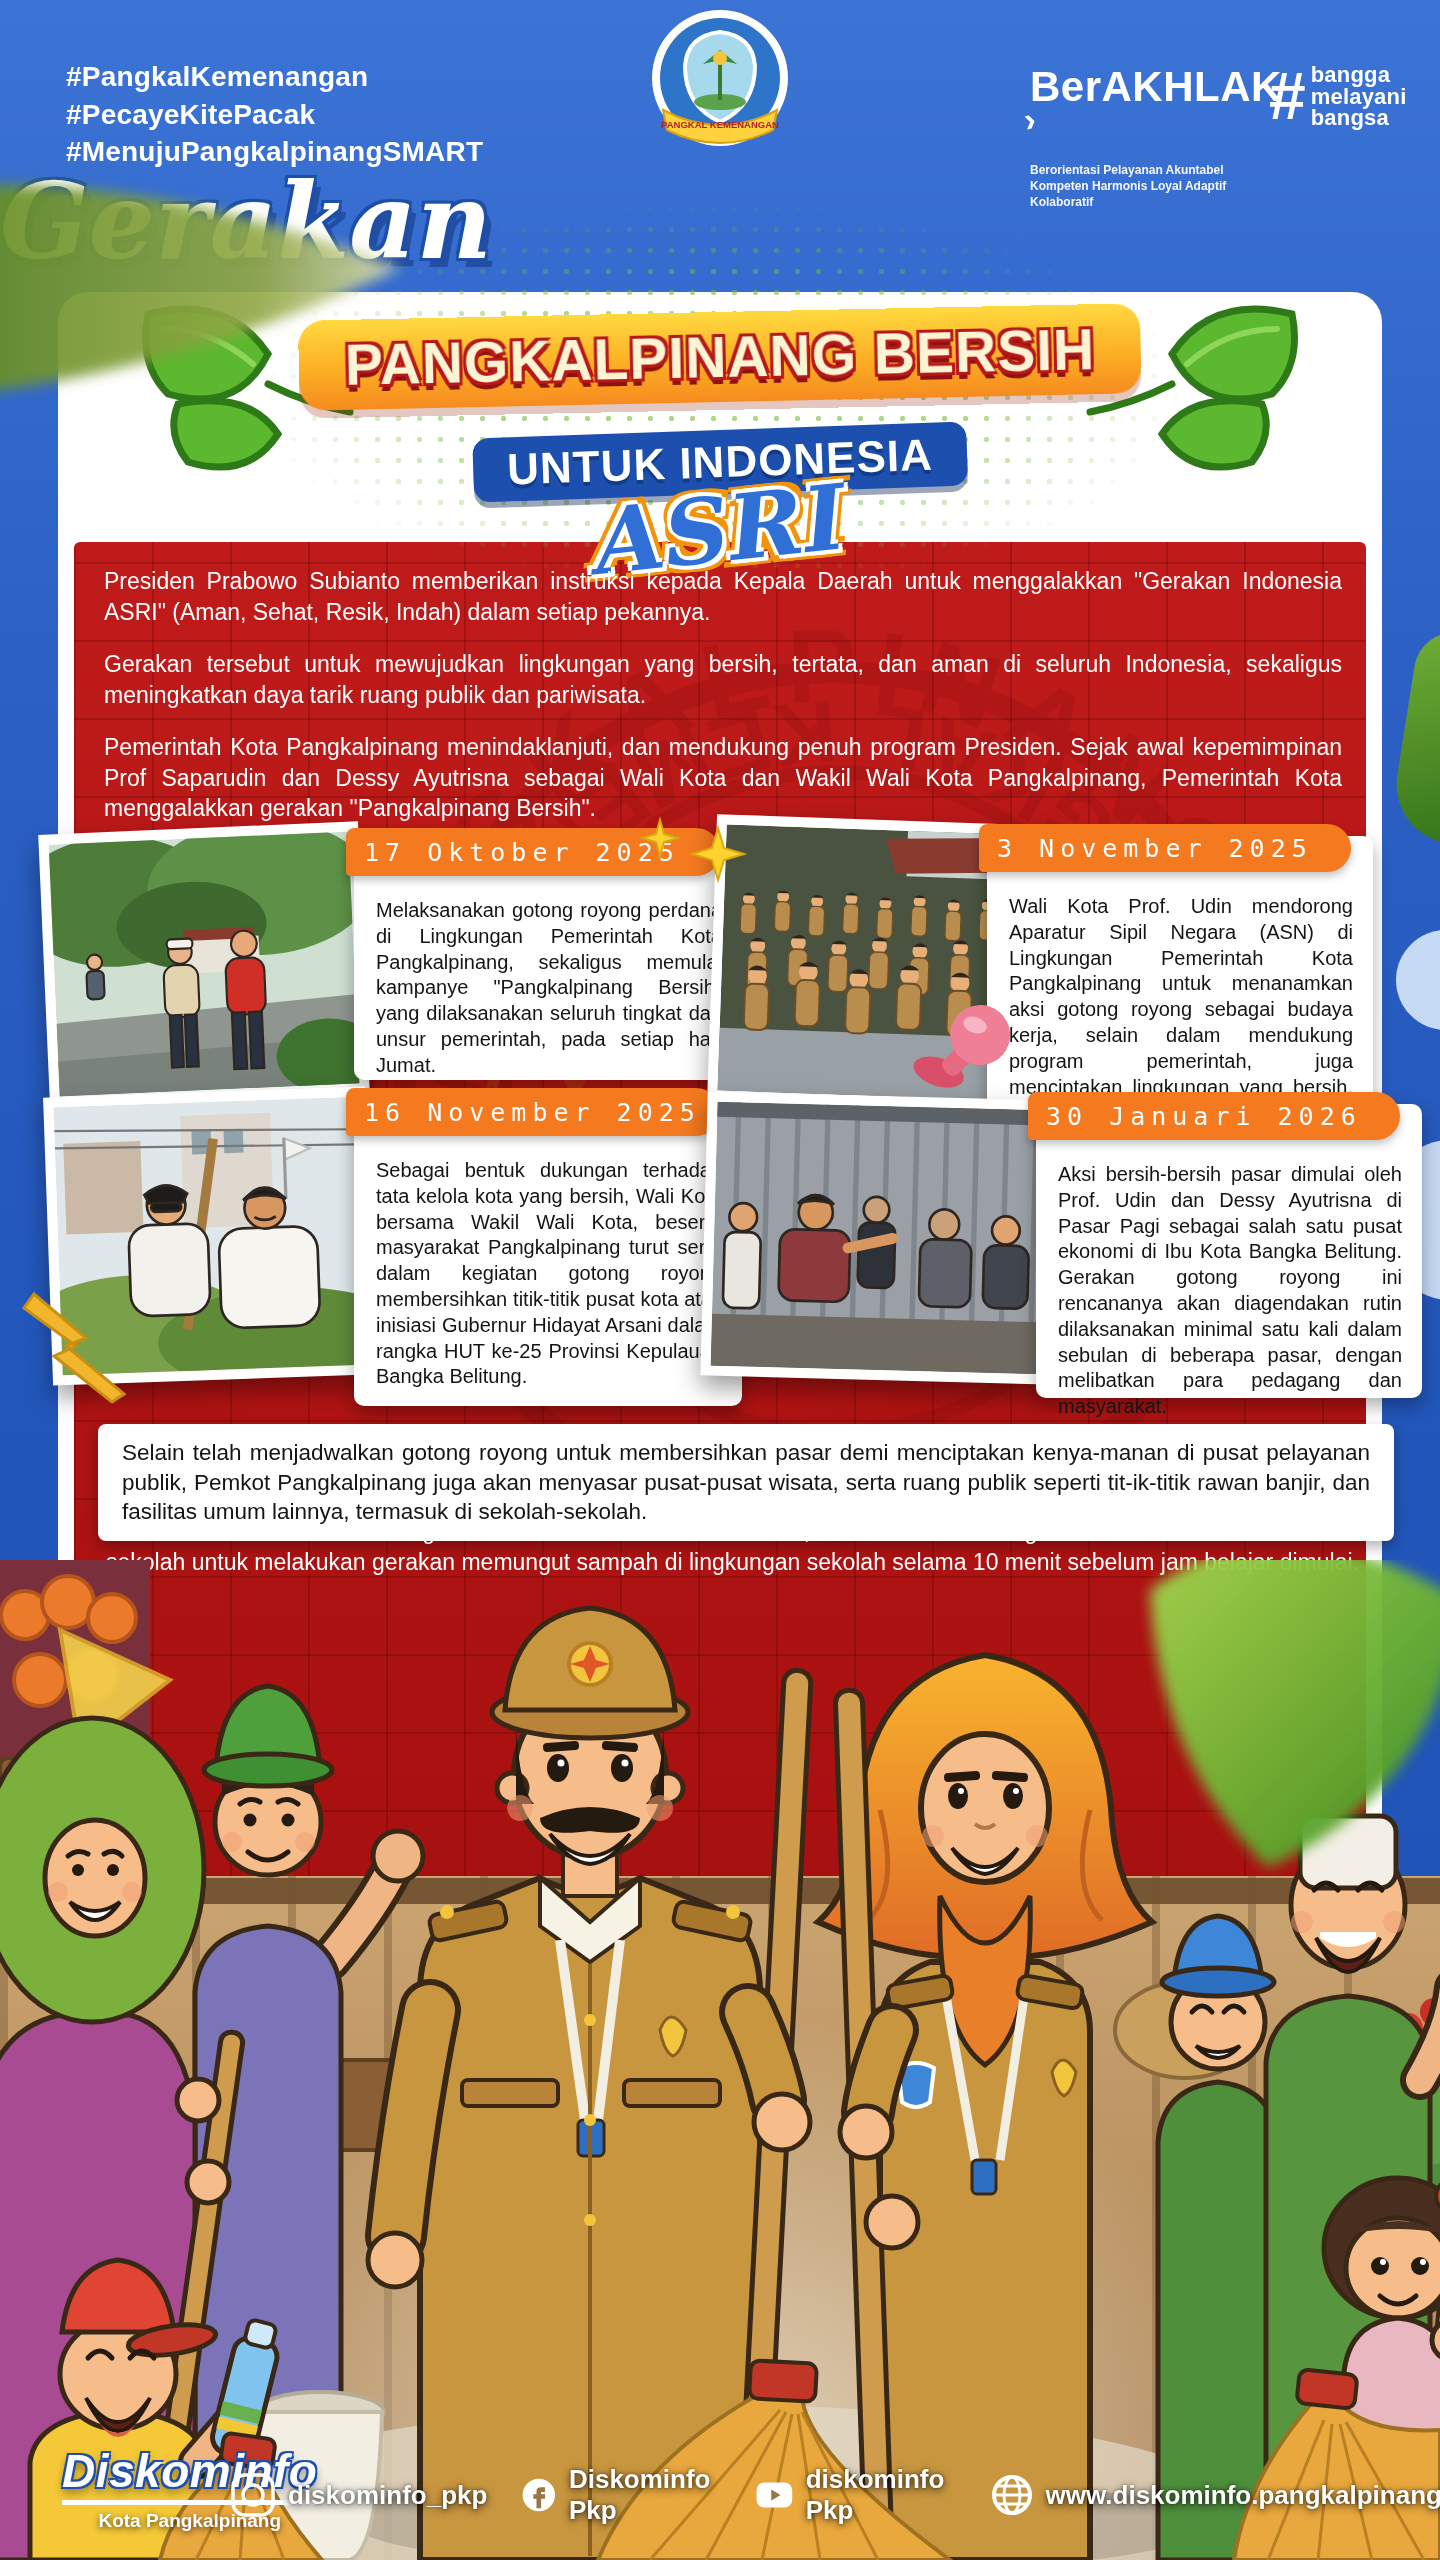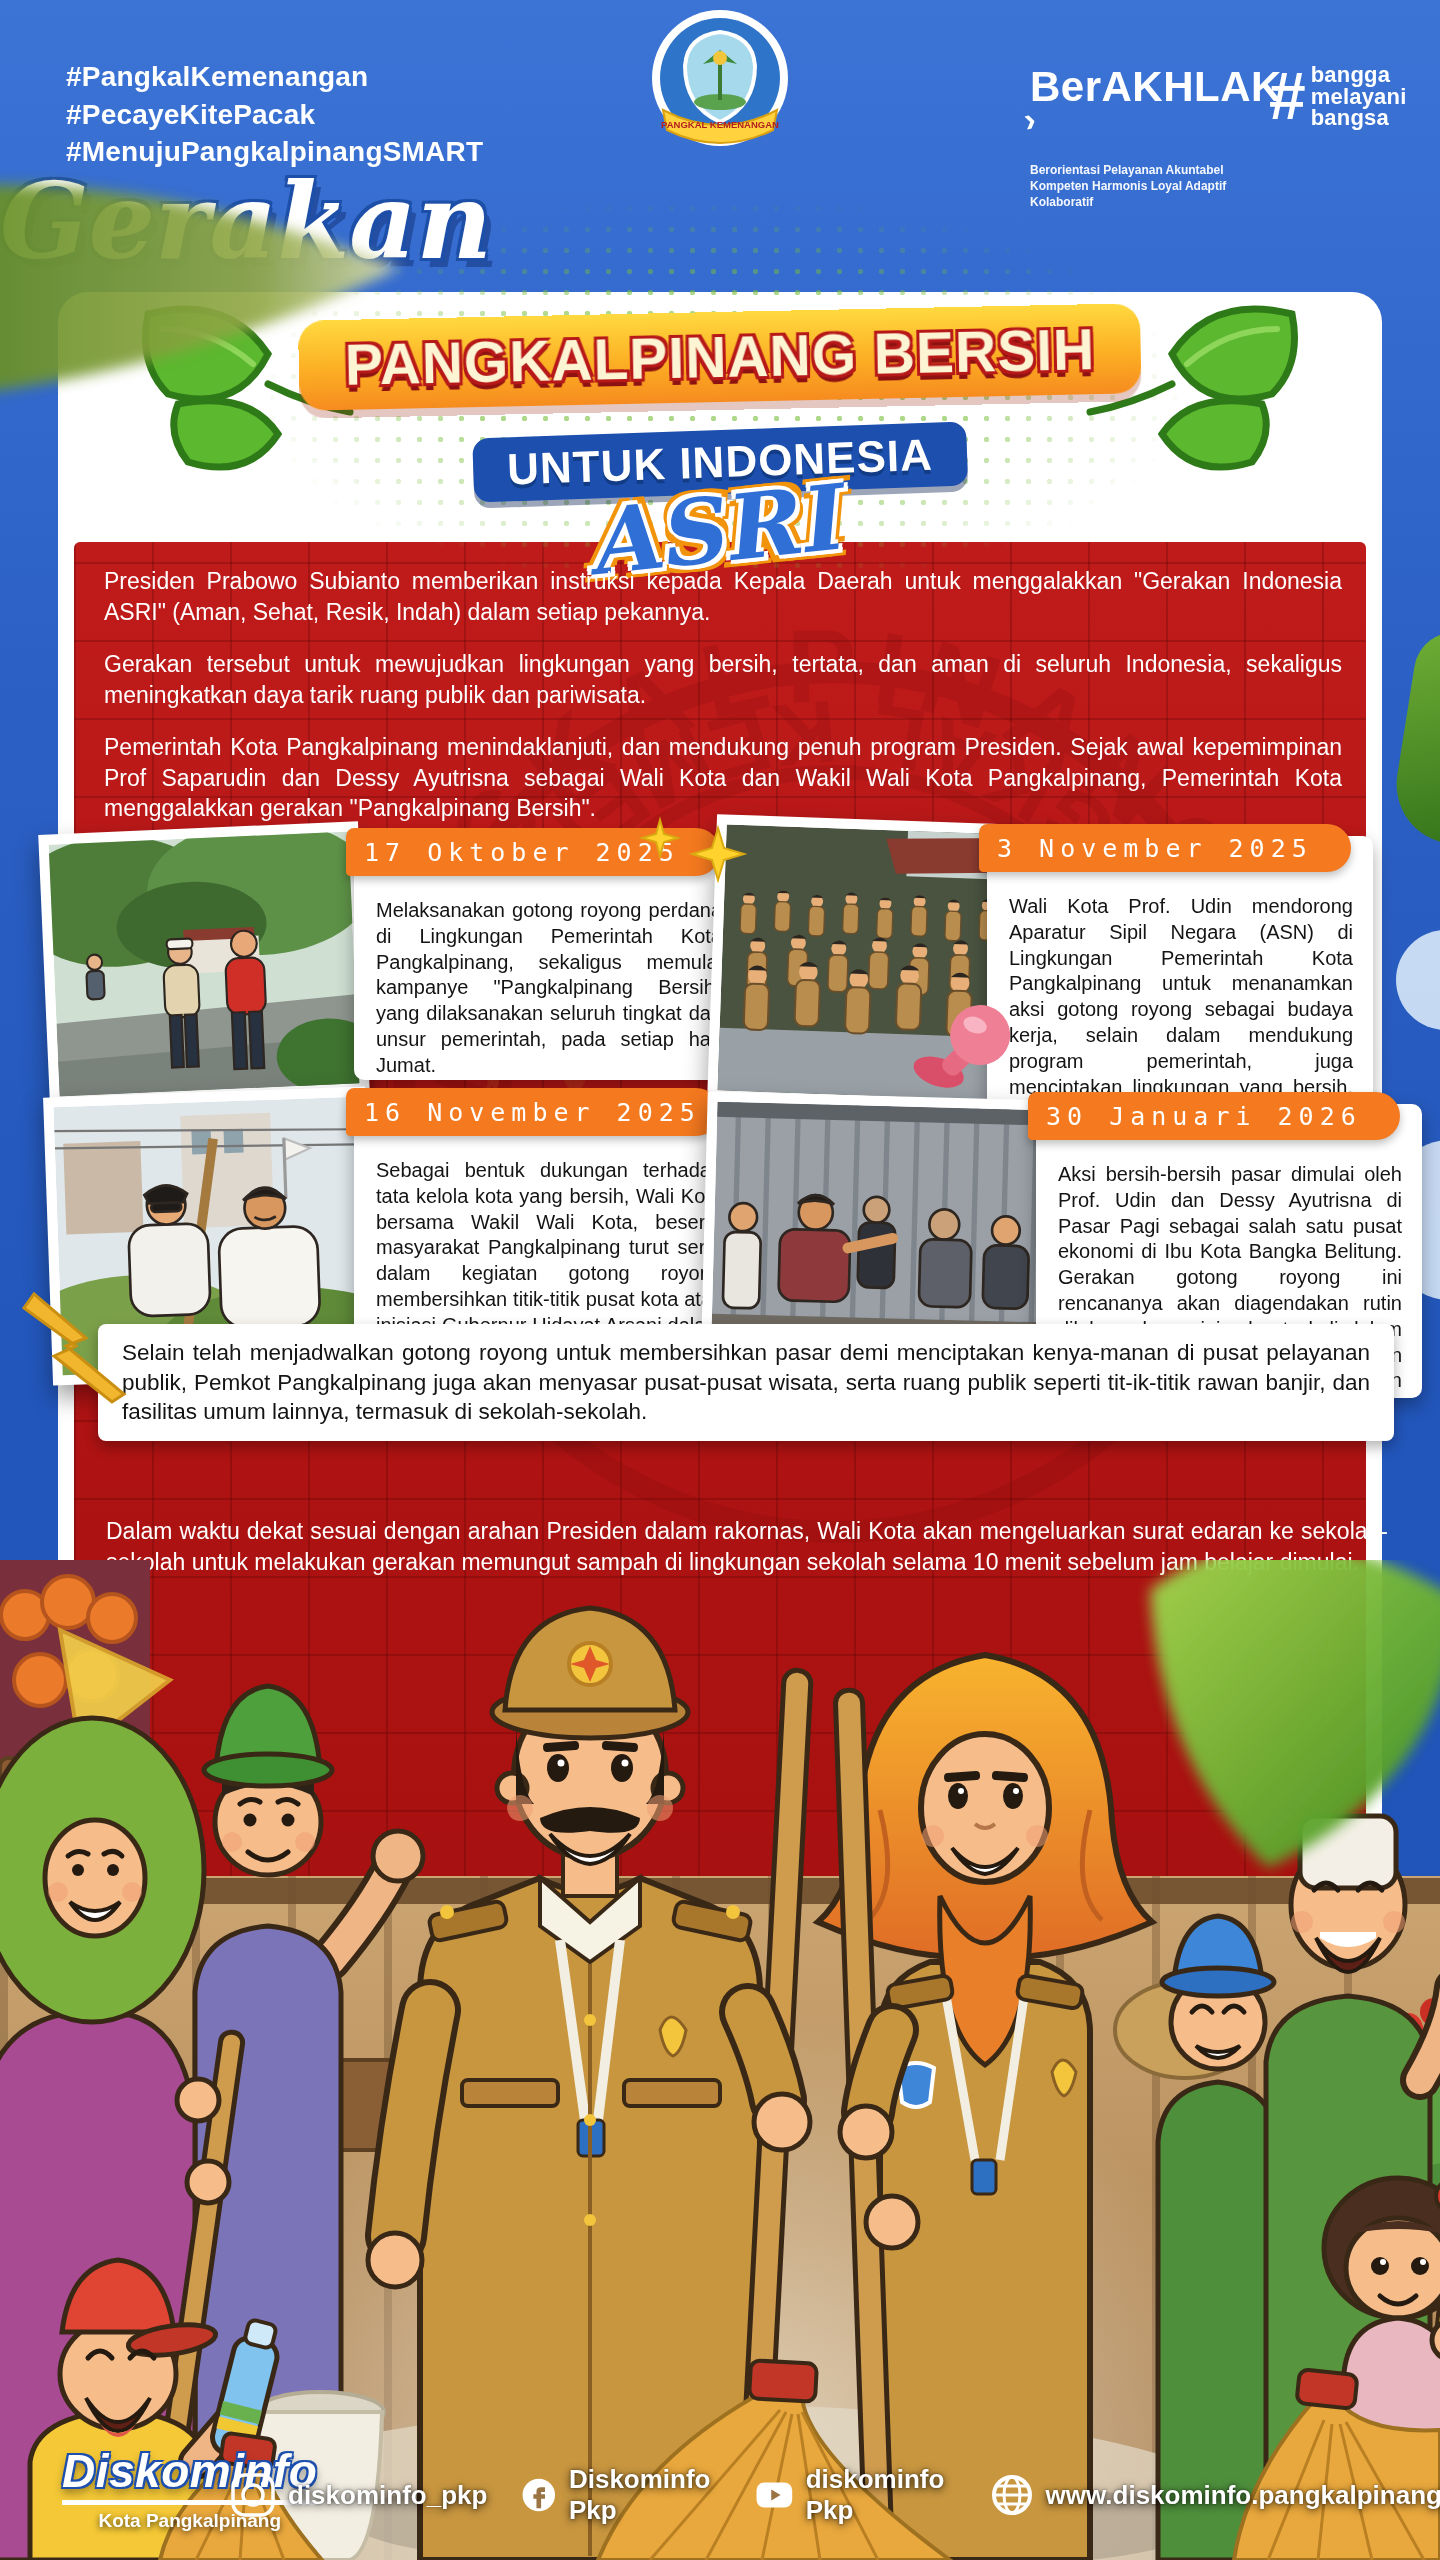--- a/index.html
+++ b/index.html
@@ -54,21 +54,21 @@
   
   .photo{position:absolute;background:#fff;padding:10px;z-index:9;box-shadow:0 12px 24px rgba(0,0,0,.38);}
   .photo svg{display:block;width:100%;height:100%;}
   .tcard{position:absolute;background:#fff;border-radius:10px;z-index:9;box-shadow:0 8px 18px rgba(0,0,0,.32);}
   .badge{position:absolute;top:-12px;left:-8px;right:22px;height:48px;background:#f4791f;
      border-radius:12px 34px 34px 6px;display:flex;align-items:center;padding:0 18px;box-shadow:0 4px 8px rgba(0,0,0,.25);}
   .badge span{color:#fff;font-family:"DejaVu Sans Mono",monospace;font-size:25px;letter-spacing:6px;white-space:nowrap;}
   .ttext{padding:58px 20px 16px 22px;font-size:20px;line-height:1.29;color:#141414;text-align:justify;}
   .deco{position:absolute;z-index:10;}
   
-  .closing1{position:absolute;left:98px;top:1324px;width:1296px;z-index:9;background:#fff;border-radius:8px;
+  .closing1{position:absolute;left:98px;top:1424px;width:1296px;z-index:9;background:#fff;border-radius:8px;
      padding:14px 24px;font-size:22.5px;line-height:1.32;color:#141414;text-align:justify;box-shadow:0 6px 14px rgba(0,0,0,.3);
      box-sizing:border-box;}
   .closing2{position:absolute;left:106px;top:1516px;width:1282px;z-index:9;color:#fff;
      font-size:23px;line-height:1.36;text-align:justify;}
   
   .market{position:absolute;left:0;top:1876px;width:1440px;height:684px;z-index:5;
      background-image:
        radial-gradient(ellipse at 50% 88%,rgba(236,226,206,.85) 0%,rgba(236,226,206,0) 55%),
        repeating-linear-gradient(90deg,rgba(80,50,25,.28) 0 8px,rgba(0,0,0,0) 8px 96px),
        linear-gradient(180deg,#caa471 0%,#b8905f 55%,#ad855a 100%);}

